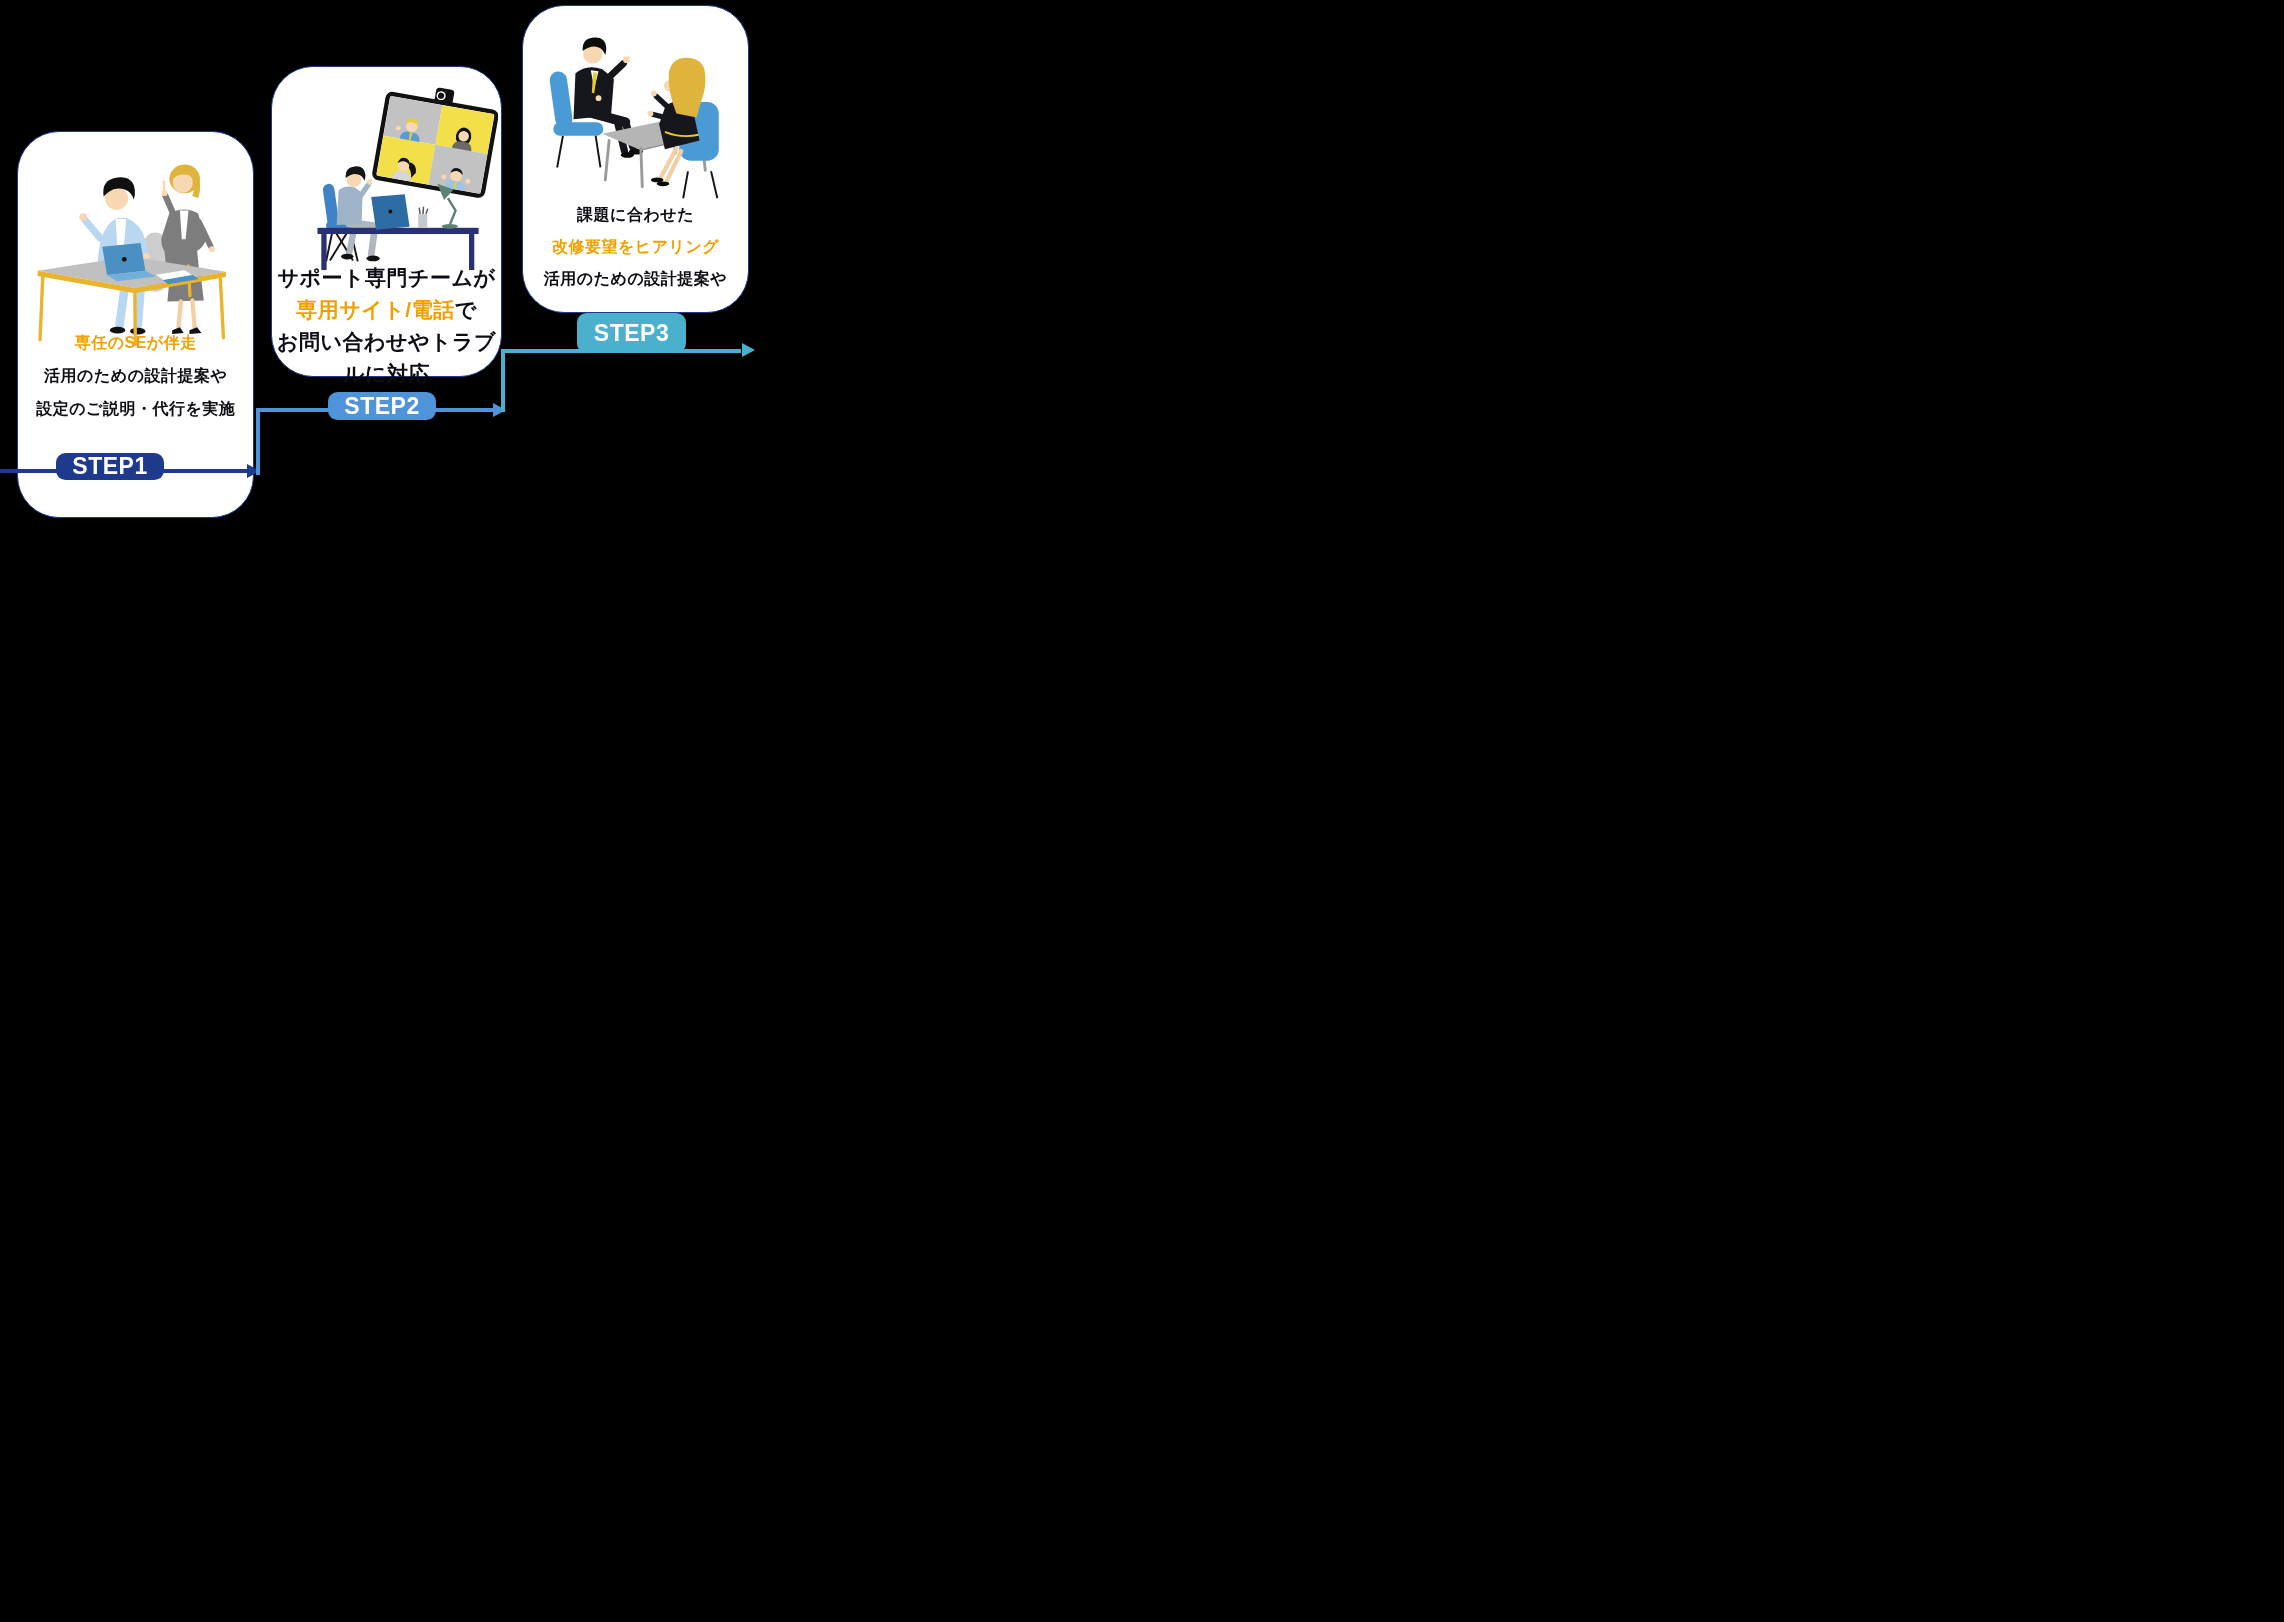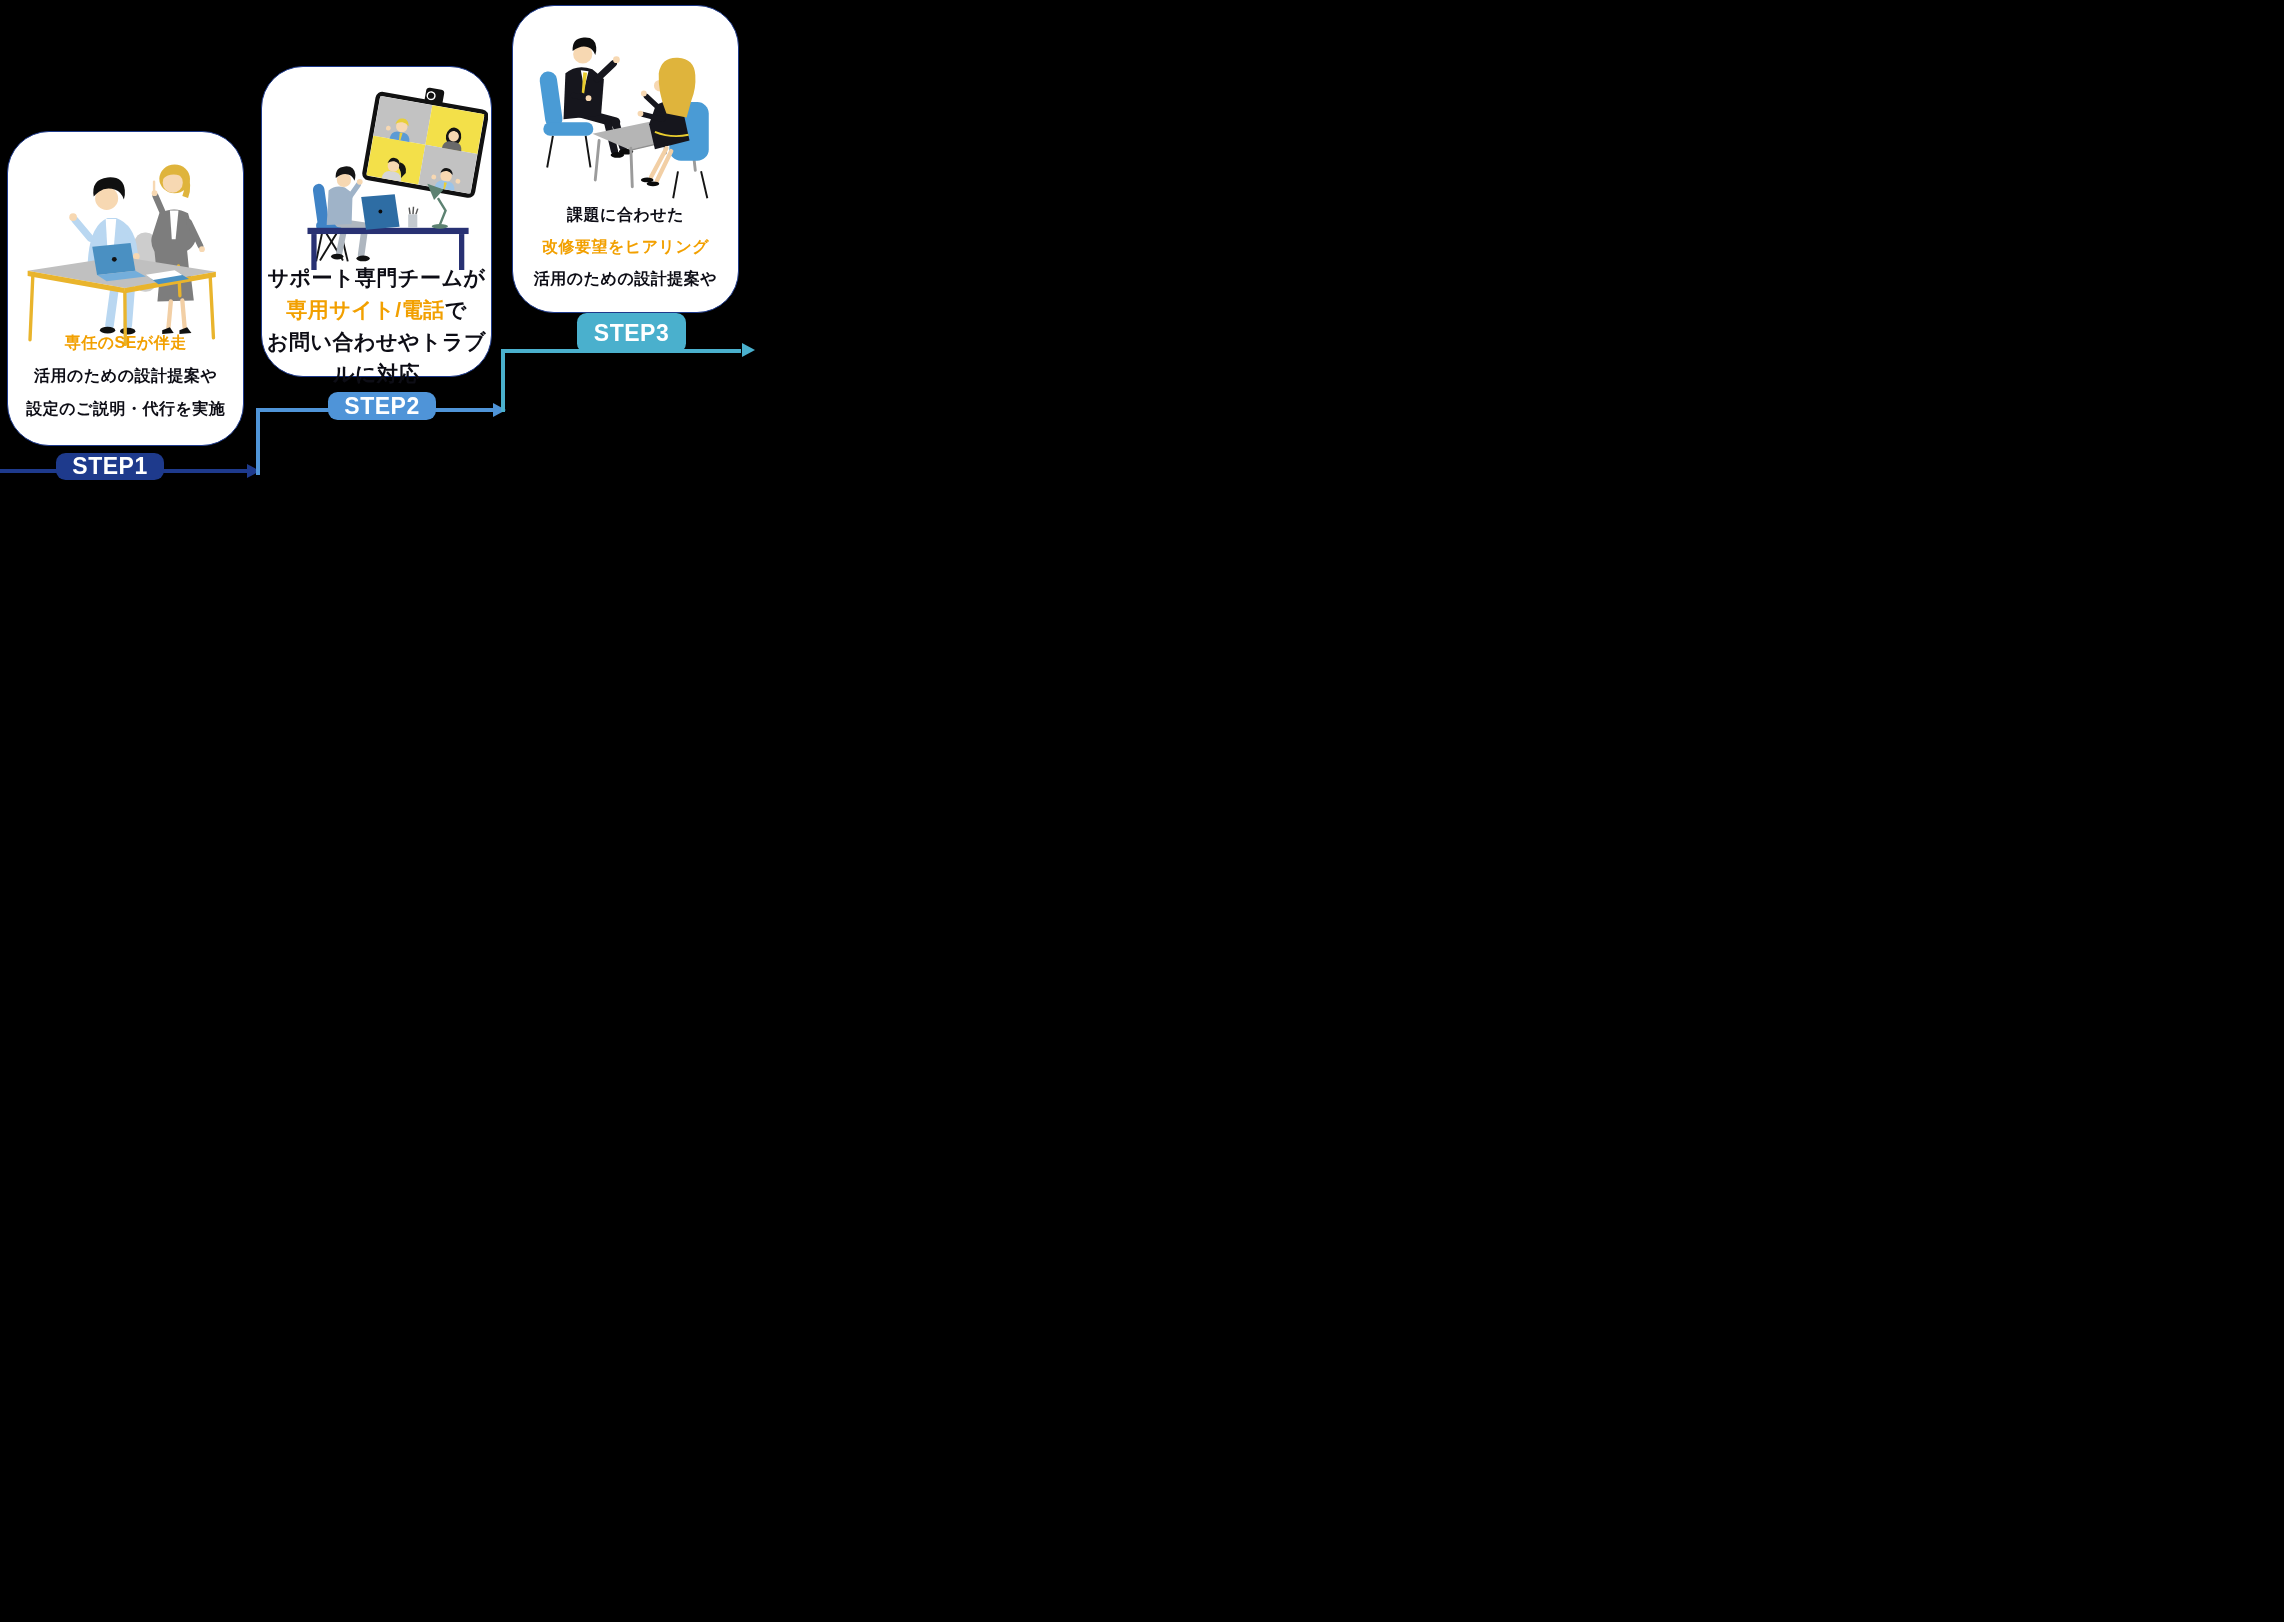--- a/index.html
+++ b/index.html
@@ -12,23 +12,23 @@
     --card-border:#1e3a8c;
     --bg:#000000;
   }
   html,body{margin:0;padding:0;background:var(--bg);}
   #stage{
     position:relative;width:761px;height:541px;background:var(--bg);
     overflow:hidden;font-family:"Liberation Sans","DejaVu Sans",sans-serif;
   }
   .card{
     position:absolute;background:var(--card-bg);
-    border:1.4px solid var(--card-border);border-radius:42px;z-index:1;box-sizing:border-box;
-  }
-  #card1{left:7.2px;top:131px;width:237px;height:315px;}
+    border:1.4px solid var(--card-border);border-radius:42px;z-index:1;box-sizing:border-box;margin-left:10px;
+  }
+  #card1{left:7.2px;top:131px;width:237px;height:387px;}
   #card2{left:261px;top:66px;width:231px;height:311px;}
   #card3{left:512px;top:4.8px;width:227px;height:308px;}
   .illus{position:absolute;}
   #card1 .illus{left:11.5px;top:20px;}
   #card2 .illus{left:4.8px;top:16.3px;}
   #card3 .illus{left:12.5px;top:21px;}
   .card-text{
     position:absolute;left:0;right:0;text-align:center;
     font-weight:700;letter-spacing:0.5px;color:var(--text-dark);
   }

